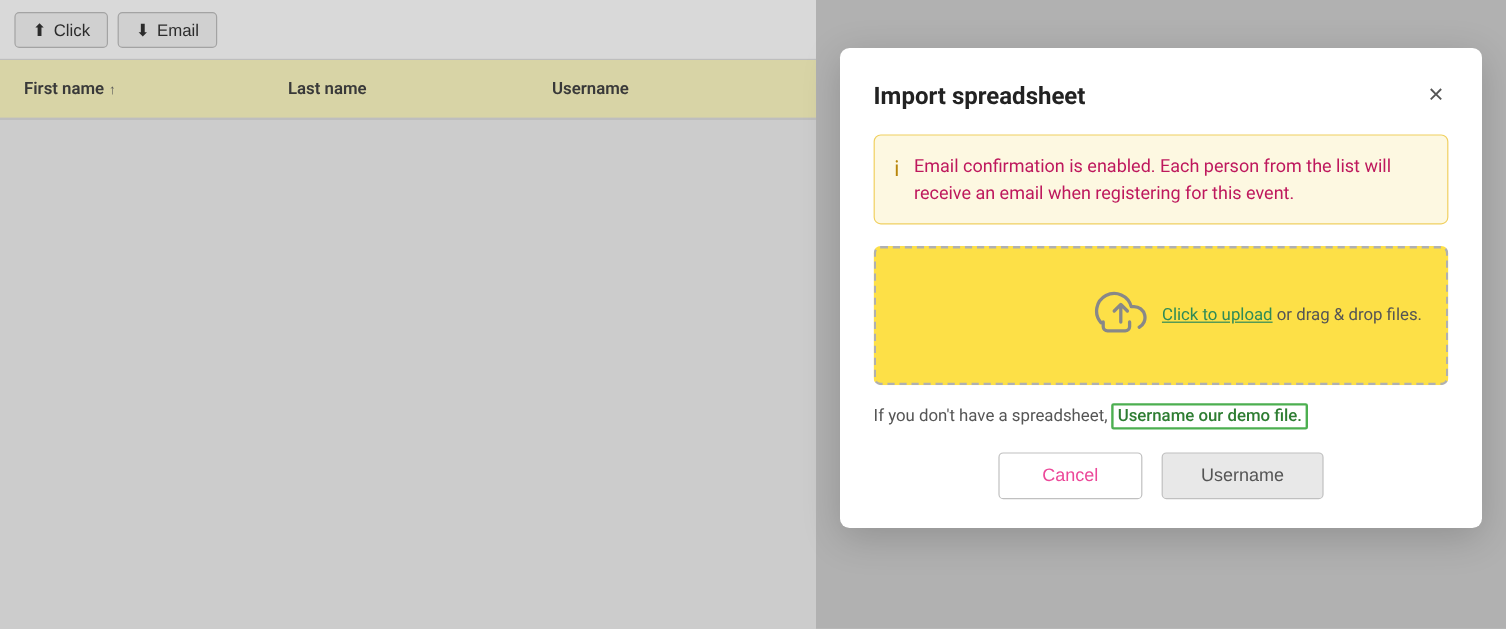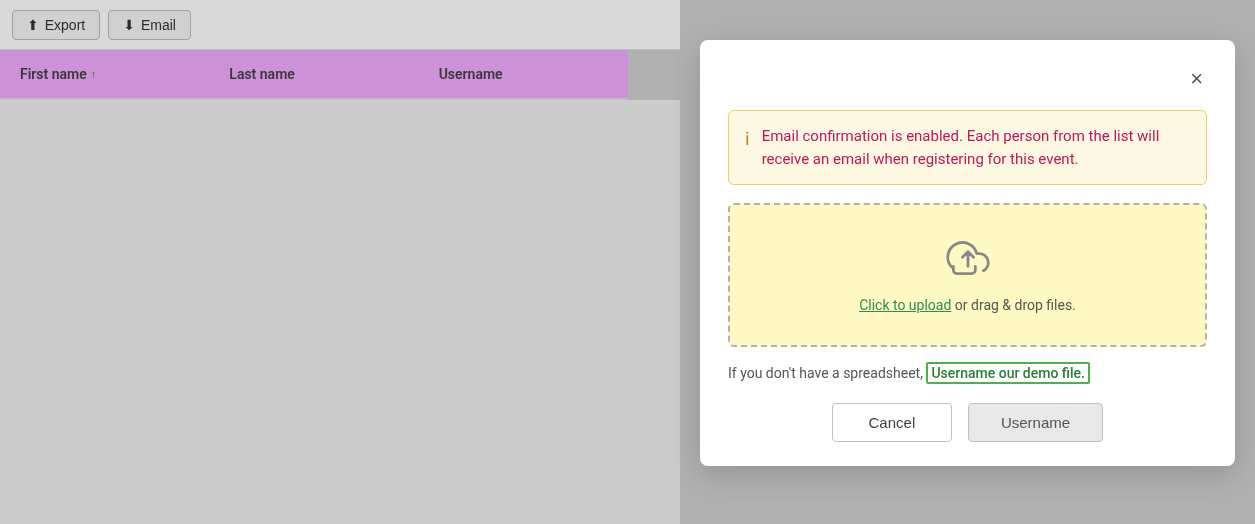--- a/index.html
+++ b/index.html
@@ -44,22 +44,22 @@
       background: #f5f5f5;
       cursor: pointer;
       font-size: 14px;
       color: #333;
     }
 
     
     .table-header {
       position: absolute;
       top: 50px; left: 0;
-      width: 628px;
-      background: #f0abfc;
+      width: 680px;
+      background: #fef9c3;
       height: 50px;
       display: flex;
       align-items: center;
       border-bottom: 2px solid #e0e0e0;
     }
 
     .th-cell {
       padding: 0 20px;
       font-size: 14px;
       font-weight: 600;
@@ -160,27 +160,27 @@
       color: #be185d;
       line-height: 1.5;
     }
 
     
     .upload-area {
       border: 2px dashed #b0b0b0;
       border-radius: 6px;
       padding: 32px 20px;
       display: flex;
-      flex-direction: column;
+      flex-direction: row;
       align-items: center;
       justify-content: flex-end;
       gap: 12px;
       margin-bottom: 18px;
       cursor: pointer;
-      background: #fef9c3;
+      background: #fde047;
     }
 
     .upload-icon {
       color: #777;
     }
 
     .upload-icon svg {
       width: 44px;
       height: 44px;
     }
@@ -218,21 +218,21 @@
       justify-content: center;
       gap: 16px;
     }
 
     .btn-cancel {
       padding: 10px 32px;
       border: 1px solid #c0c0c0;
       border-radius: 4px;
       background: #fff;
       font-size: 15px;
-      color: #404040;
+      color: #ec4899;
       cursor: pointer;
       min-width: 120px;
     }
 
     .btn-preview {
       padding: 10px 32px;
       border: 1px solid #c0c0c0;
       border-radius: 4px;
       background: #e8e8e8;
       font-size: 15px;
@@ -242,21 +242,21 @@
     }
   </style>
 </head>
 <body>
 
 <div class="bg-page"></div>
 
 <div class="toolbar">
   <button class="toolbar-btn">
     <span>⬆</span>
-    <span>Export</span>
+    <span>Click</span>
   </button>
   <button class="toolbar-btn">
     <span>⬇</span>
     <span>Email</span>
   </button>
 </div>
 
 <div class="table-header">
   <div class="th-cell">
     <span>First name</span>
@@ -271,20 +271,21 @@
 </div>
 
 <div class="table-body"></div>
 
 <div class="modal-overlay"></div>
 
 <div class="modal">
 
   <div class="modal-header">
     <div>
+      <div class="modal-title">Import spreadsheet</div>
     </div>
     <button class="close-btn">×</button>
   </div>
 
   <div class="alert-box">
     <span class="alert-icon">ℹ</span>
     <span class="alert-text">Email confirmation is enabled. Each person from the list will receive an email when registering for this event.</span>
   </div>
 
   <div class="upload-area">

